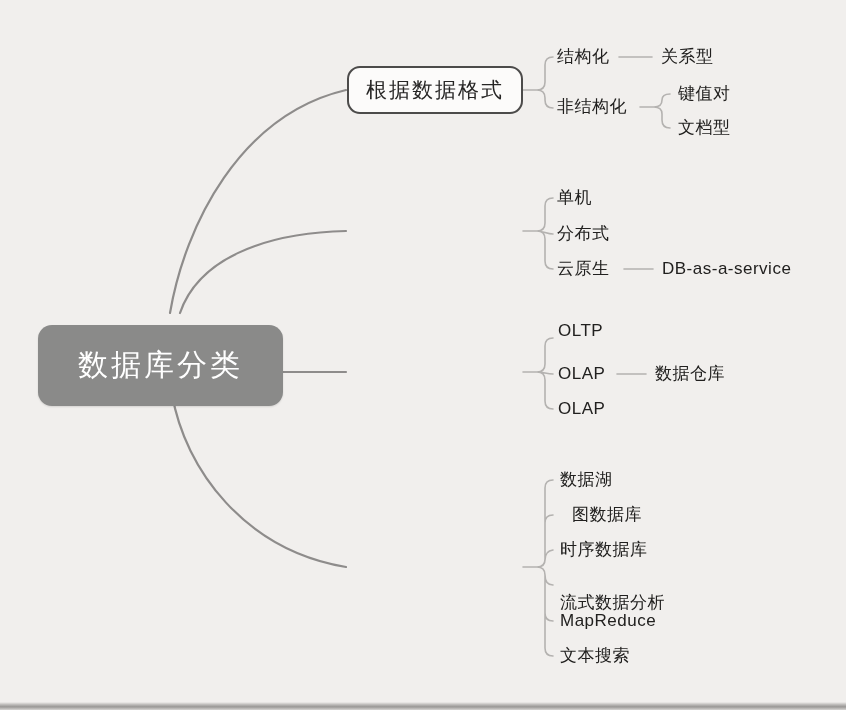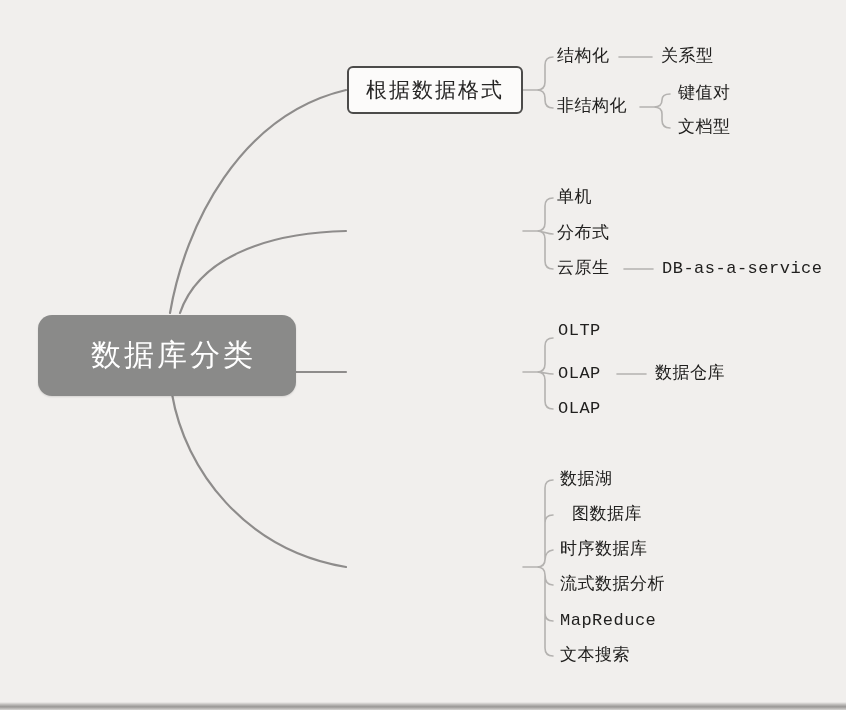--- a/index.html
+++ b/index.html
@@ -24,52 +24,50 @@
     stroke-linecap: round;
   }
   .bracket {
     fill: none;
     stroke: #b4b2b0;
     stroke-width: 1.6;
     stroke-linecap: round;
   }
   .root-node {
     position: absolute;
-    left: 38px; top: 315px;
+    left: 38px; top: 325px;
     width: 245px; height: 81px;
     background: #8a8a89;
     border-radius: 14px;
     display: flex; align-items: center; justify-content: center;
     color: #ffffff;
     font-size: 30px;
     letter-spacing: 3px;
     font-weight: 500;
     box-shadow: 0 1px 2px rgba(0,0,0,0.12);
-    padding-left: 13px;
   }
   .branch-box {
     position: absolute;
     left: 347px;
     width: 172px; height: 44px;
     background: #fcfbfa;
     border: 2px solid #4c4b4a;
-    border-radius: 6px;
+    border-radius: 13px;
     display: flex; align-items: center; justify-content: center;
     color: #262524;
     font-size: 21px;
     letter-spacing: 2px;
   }
   .leaf {
     position: absolute;
     color: #21201f;
     font-size: 17px;
     line-height: 22px;
     letter-spacing: 0.5px;
     white-space: nowrap;
-    font-family: Liberation Mono, monospace;
   }
   .bottom-edge {
     position: absolute;
     left: 0; top: 702px;
     width: 846px; height: 8px;
     background: linear-gradient(to bottom, #f1efed 0%, #b9b7b5 35%, #9a9896 60%, #d7d5d3 100%);
   }
 </style>
 </head>
 <body>
@@ -128,18 +126,18 @@
   <span class="leaf" style="left:662px;top:258px">DB-as-a-service</span>
 
   <span class="leaf" style="left:558px;top:320px">OLTP</span>
   <span class="leaf" style="left:558px;top:363px">OLAP</span>
   <span class="leaf" style="left:655px;top:363px">数据仓库</span>
   <span class="leaf" style="left:558px;top:398px">OLAP</span>
 
   <span class="leaf" style="left:560px;top:469px">数据湖</span>
   <span class="leaf" style="left:572px;top:504px">图数据库</span>
   <span class="leaf" style="left:560px;top:539px">时序数据库</span>
-  <span class="leaf" style="left:560px;top:574px">流式数据分析</span>
+  <span class="leaf" style="left:560px;top:592px">流式数据分析</span>
   <span class="leaf" style="left:560px;top:610px">MapReduce</span>
   <span class="leaf" style="left:560px;top:645px">文本搜索</span>
 
   <div class="bottom-edge"></div>
 </div>
 
 </body></html>

